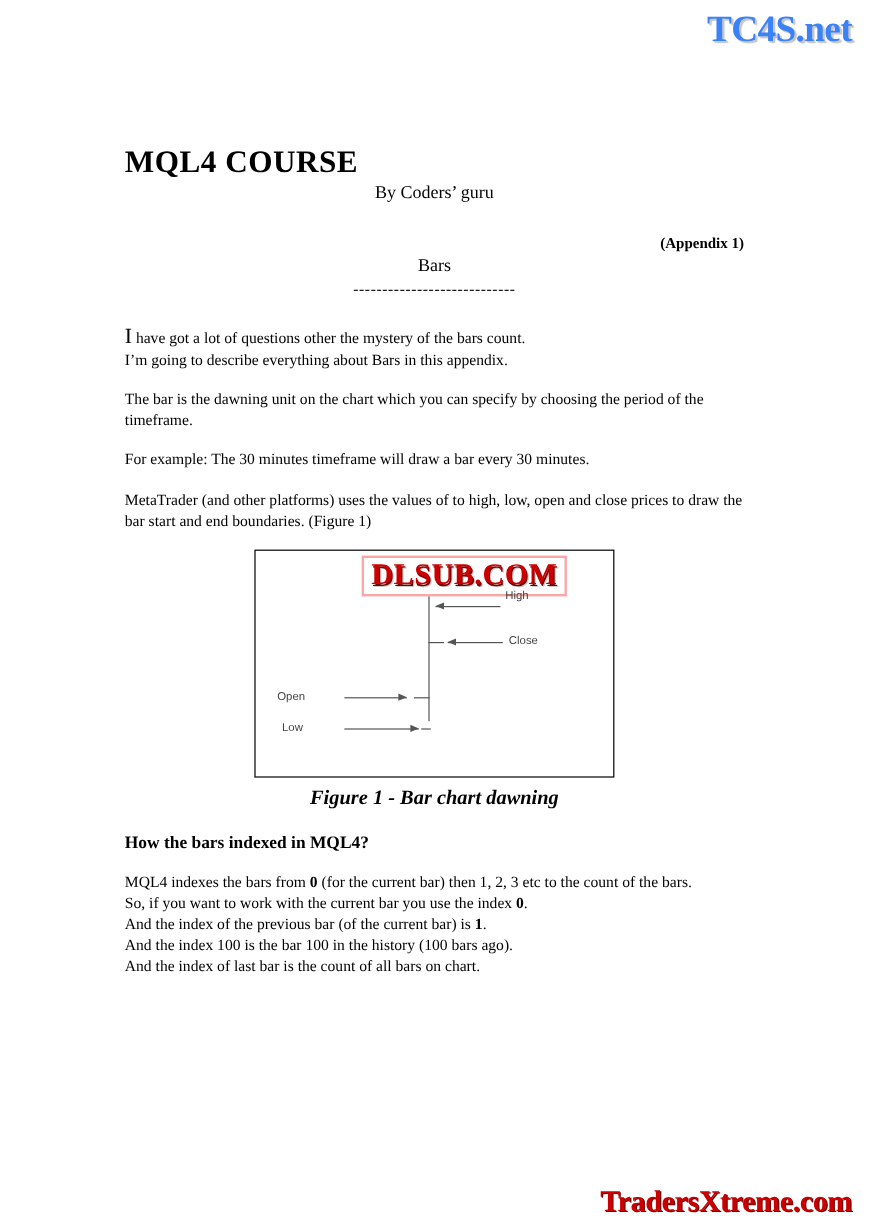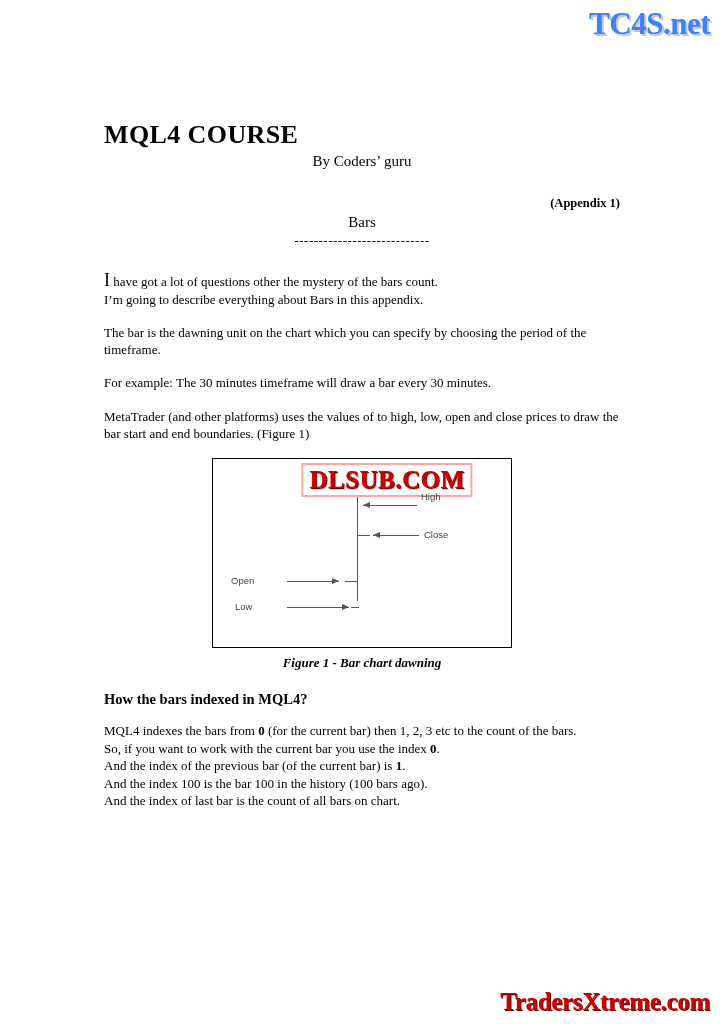--- a/index.html
+++ b/index.html
@@ -169,21 +169,21 @@
     letter-spacing: 0.5px;
     text-shadow: 1px 1px 0 #7a0000, 2px 2px 0 rgba(0,0,0,0.2);
     background: transparent;
     padding: 1px 6px;
     border: 2px solid #fca5a5;
     white-space: nowrap;
     margin-left: 25px;
   }
   .fig-caption {
     margin-top: 7px;
-    font-size: 13px;
+    font-size: 17px;
     font-weight: bold;
     font-style: italic;
     text-align: center;
   }
 </style>
 </head>
 <body>
 
 <div class="page">
 

